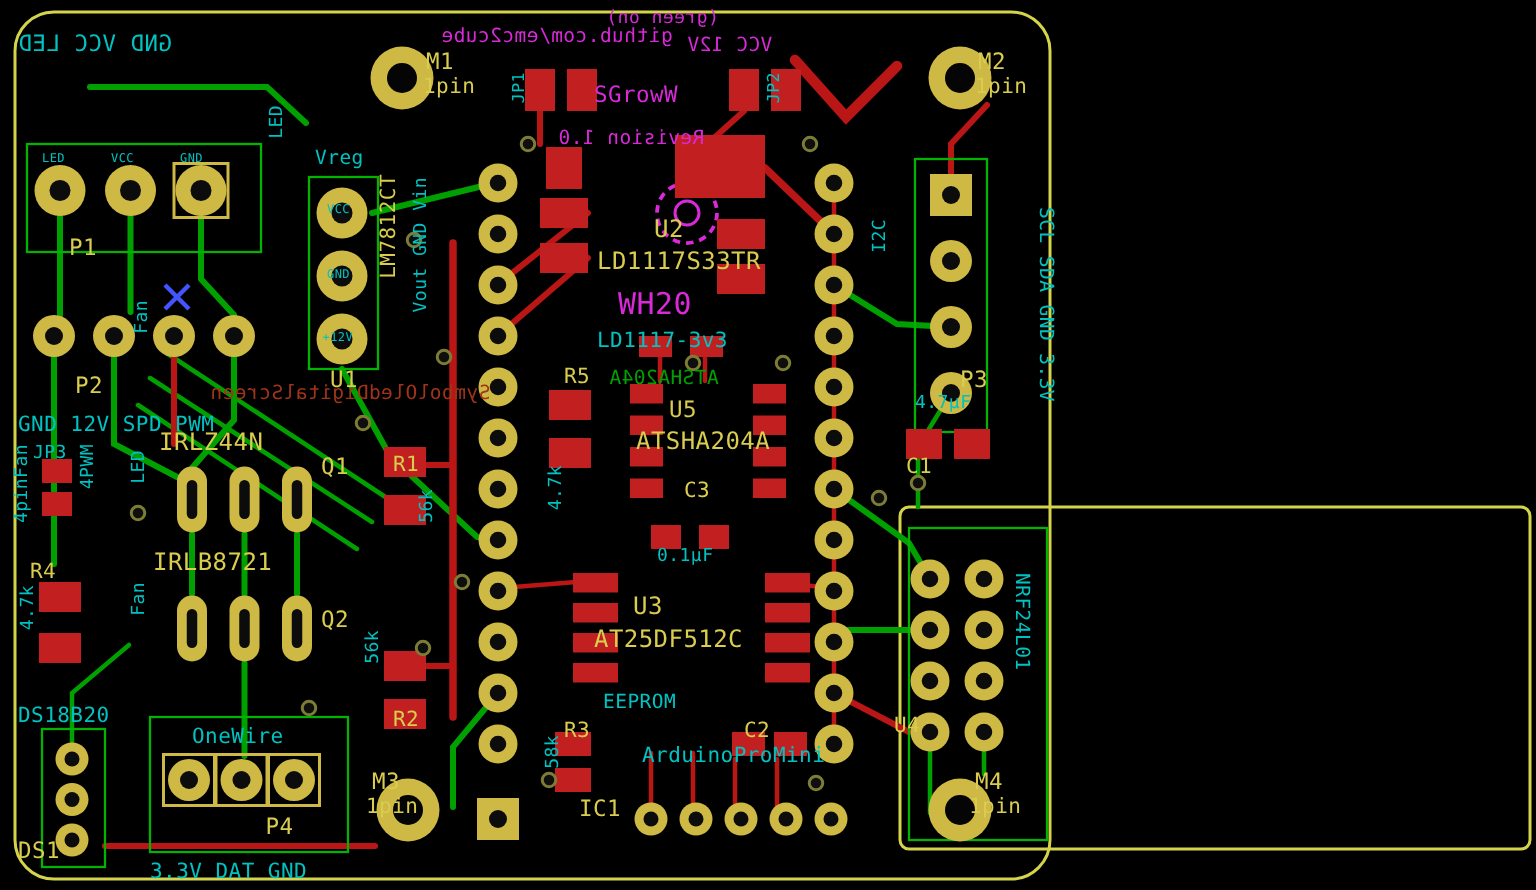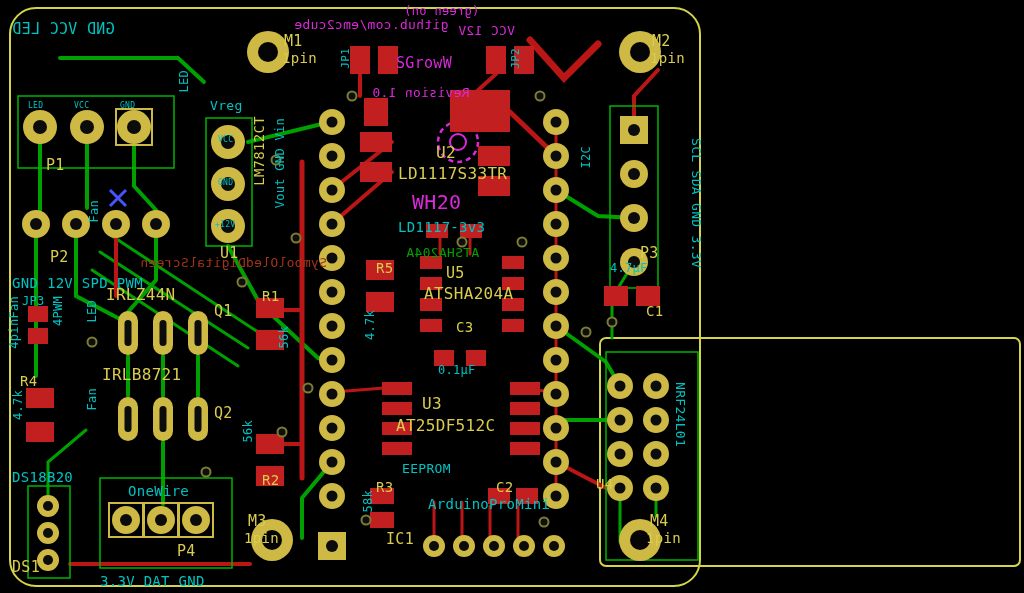--- a/index.html
+++ b/index.html
@@ -328,43 +328,43 @@
 <div class="lbl yl s14 vup" style="left:252px;top:116px">LM7812CT</div>
 <div class="lbl cy s12 vup" style="left:274px;top:118px">Vout GND Vin</div>
 <div class="lbl yl s15" style="left:220px;top:246px">U1</div>
 
 <div class="lbl cy s11 vup" style="left:340px;top:48px">JP1</div>
 <div class="lbl cy s11 vup" style="left:510px;top:48px">JP2</div>
 <div class="lbl yl s16" style="left:436px;top:145px">U2</div>
 <div class="lbl yl s16" style="left:398px;top:166px">LD1117S33TR</div>
 <div class="lbl cy s14" style="left:398px;top:220px">LD1117-3v3</div>
 
-<div class="lbl yl s14" style="left:376px;top:261px">R5</div>
+<div class="lbl yl s14" style="left:376px;top:244px">R5</div>
 <div class="lbl cy s12 vup" style="left:364px;top:310px">4.7k</div>
 <div class="lbl yl s15" style="left:446px;top:266px">U5</div>
 <div class="lbl yl s16" style="left:424px;top:286px">ATSHA204A</div>
 <div class="lbl yl s14" style="left:456px;top:320px">C3</div>
 <div class="lbl cy s12" style="left:438px;top:364px">0.1µF</div>
 
-<div class="lbl yl s14" style="left:262px;top:289px">R1</div>
+<div class="lbl yl s14" style="left:262px;top:303px">R1</div>
 <div class="lbl cy s12 vup" style="left:278px;top:326px">56k</div>
 <div class="lbl yl s14" style="left:262px;top:473px">R2</div>
 <div class="lbl cy s12 vup" style="left:242px;top:420px">56k</div>
 
 <div class="lbl yl s16" style="left:422px;top:396px">U3</div>
 <div class="lbl yl s16" style="left:396px;top:418px">AT25DF512C</div>
 <div class="lbl cy s13" style="left:402px;top:462px">EEPROM</div>
 <div class="lbl yl s14" style="left:376px;top:480px">R3</div>
 <div class="lbl cy s12 vup" style="left:362px;top:490px">58k</div>
 <div class="lbl yl s14" style="left:496px;top:480px">C2</div>
 <div class="lbl cy s14" style="left:428px;top:497px">ArduinoProMini</div>
 <div class="lbl yl s15" style="left:386px;top:532px">IC1</div>
 
 <div class="lbl cy s12 vup" style="left:580px;top:146px">I2C</div>
 <div class="lbl yl s15" style="left:640px;top:246px">P3</div>
 <div class="lbl cy s12" style="left:610px;top:262px">4.7µF</div>
-<div class="lbl yl s14" style="left:646px;top:304px">C1</div>
+<div class="lbl yl s14" style="left:604px;top:304px">C1</div>
 <div class="lbl cy s13 vdn" style="left:690px;top:138px">SCL SDA GND 3.3V</div>
 
 <div class="lbl cy s13 vdn" style="left:674px;top:382px">NRF24L01</div>
 <div class="lbl yl s14" style="left:596px;top:477px">U4</div>
 
 </div>
 
 </body></html>

